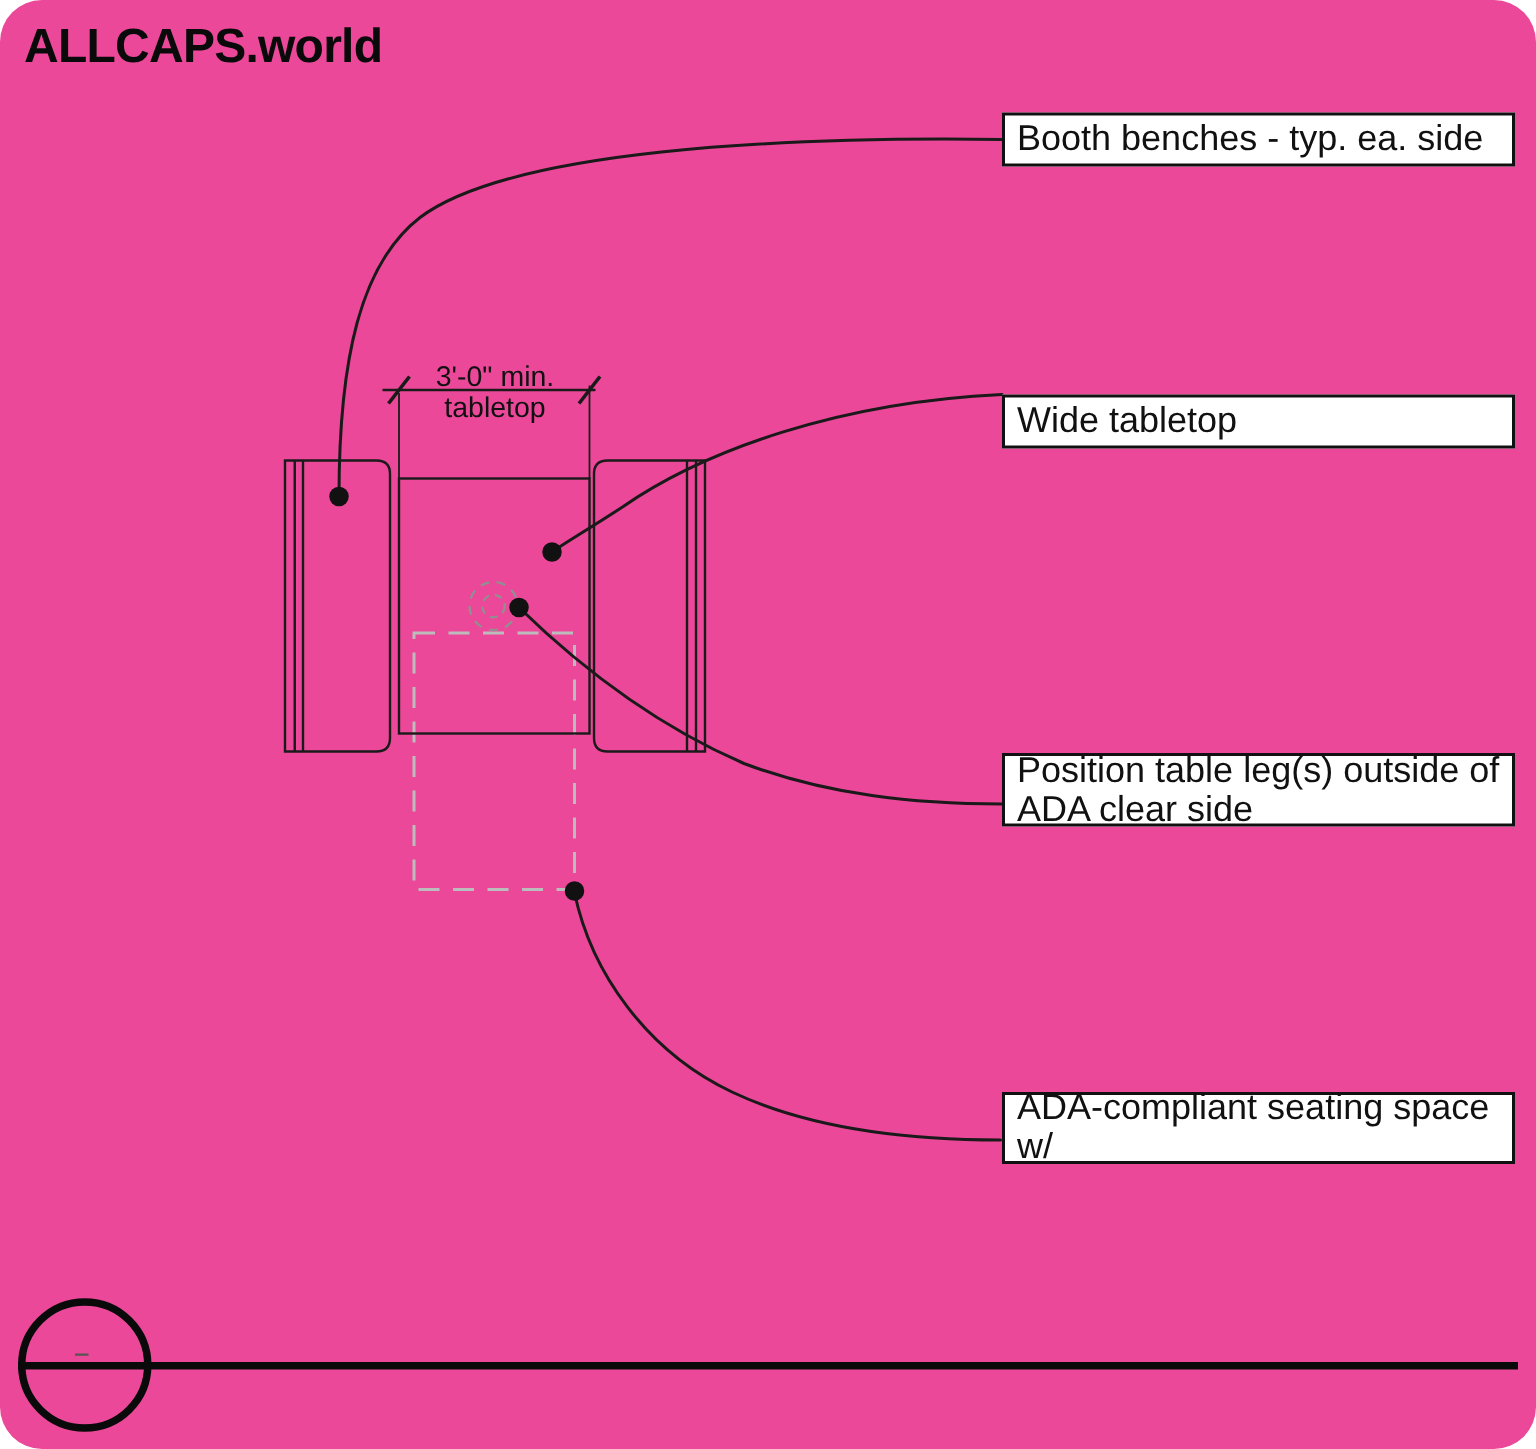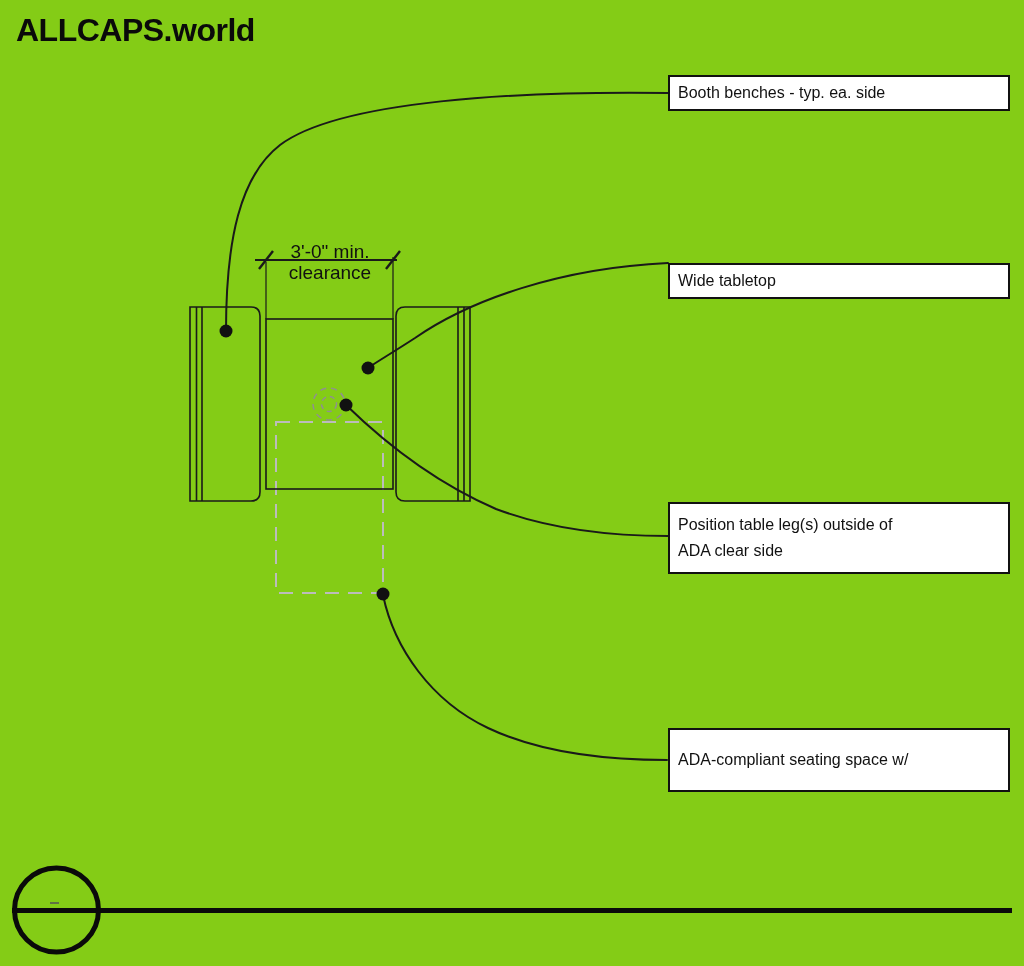--- a/index.html
+++ b/index.html
@@ -1,31 +1,31 @@
 <!DOCTYPE html>
 <html><head>
 <meta charset="utf-8">
 <style>
   html,body{margin:0;padding:0;background:#fff;}
-  #page{position:relative;width:1024px;height:966px;background:#84cc16;overflow:hidden;
-        font-family:"Liberation Sans","DejaVu Sans",sans-serif;color:#111;}
+  #page{position:relative;width:1024px;height:966px;background:#ec4899;overflow:hidden;
+        font-family:"Liberation Sans","DejaVu Sans",sans-serif;color:#111;border-radius:28px;}
   #plan-svg{position:absolute;left:0;top:0;width:1024px;height:966px;}
   .abs{position:absolute;}
   #logo{left:16px;top:12px;font-size:32px;font-weight:700;letter-spacing:-0.5px;color:#0a0a0a;}
   .dim-text{width:170px;text-align:center;font-size:19px;line-height:1.05;color:#111;}
   #dim-line1{left:245px;top:242px;}
   #dim-line2{left:245px;top:263px;}
   .callout{box-sizing:border-box;left:668px;width:342px;background:#fff;
-           border:2px solid #111;font-size:16px;line-height:26px;
+           border:2px solid #111;font-size:24px;line-height:26px;
            display:flex;flex-direction:column;justify-content:center;
            padding:2px 6px 2px 8px;}
   #callout-bench{top:75px;height:36px;}
   #callout-tabletop{top:247px;height:36px;margin-top:16px;}
-  #callout-table-leg{top:502px;height:72px;}
-  #callout-seating{top:728px;height:64px;}
+  #callout-table-leg{top:502px;height:49px;}
+  #callout-seating{top:728px;height:48px;}
   #sheet-title{left:137px;top:862px;font-size:46px;line-height:46px;color:#0a0a0a;white-space:nowrap;}
 </style>
 </head>
 <body>
 
 <div id="page">
 
   <svg id="plan-svg" viewBox="0 0 1024 966">
 
     <rect x="276" y="422" width="107" height="171" fill="none" stroke="#bcbcbc" stroke-width="2" stroke-dasharray="14 9"></rect>
@@ -74,21 +74,21 @@
     <g>
       <line x1="12" y1="910.5" x2="1012" y2="910.5" stroke="#0a0a0a" stroke-width="5"></line>
       <circle cx="56.5" cy="910" r="42" fill="none" stroke="#0a0a0a" stroke-width="5"></circle>
       <line x1="50" y1="903" x2="59" y2="903" stroke="#555" stroke-width="1.5"></line>
     </g>
   </svg>
 
   <div id="logo" class="abs">ALLCAPS.world</div>
 
   <div id="dim-line1" class="abs dim-text">3'-0" min.</div>
-  <div id="dim-line2" class="abs dim-text">clearance</div>
+  <div id="dim-line2" class="abs dim-text">tabletop</div>
 
   <div id="callout-bench" class="abs callout">
     <span>Booth benches - typ. ea. side</span>
   </div>
   <div id="callout-tabletop" class="abs callout">
     <span>Wide tabletop</span>
   </div>
   <div id="callout-table-leg" class="abs callout">
     <span>Position table leg(s) outside of</span>
     <span>ADA clear side</span>

